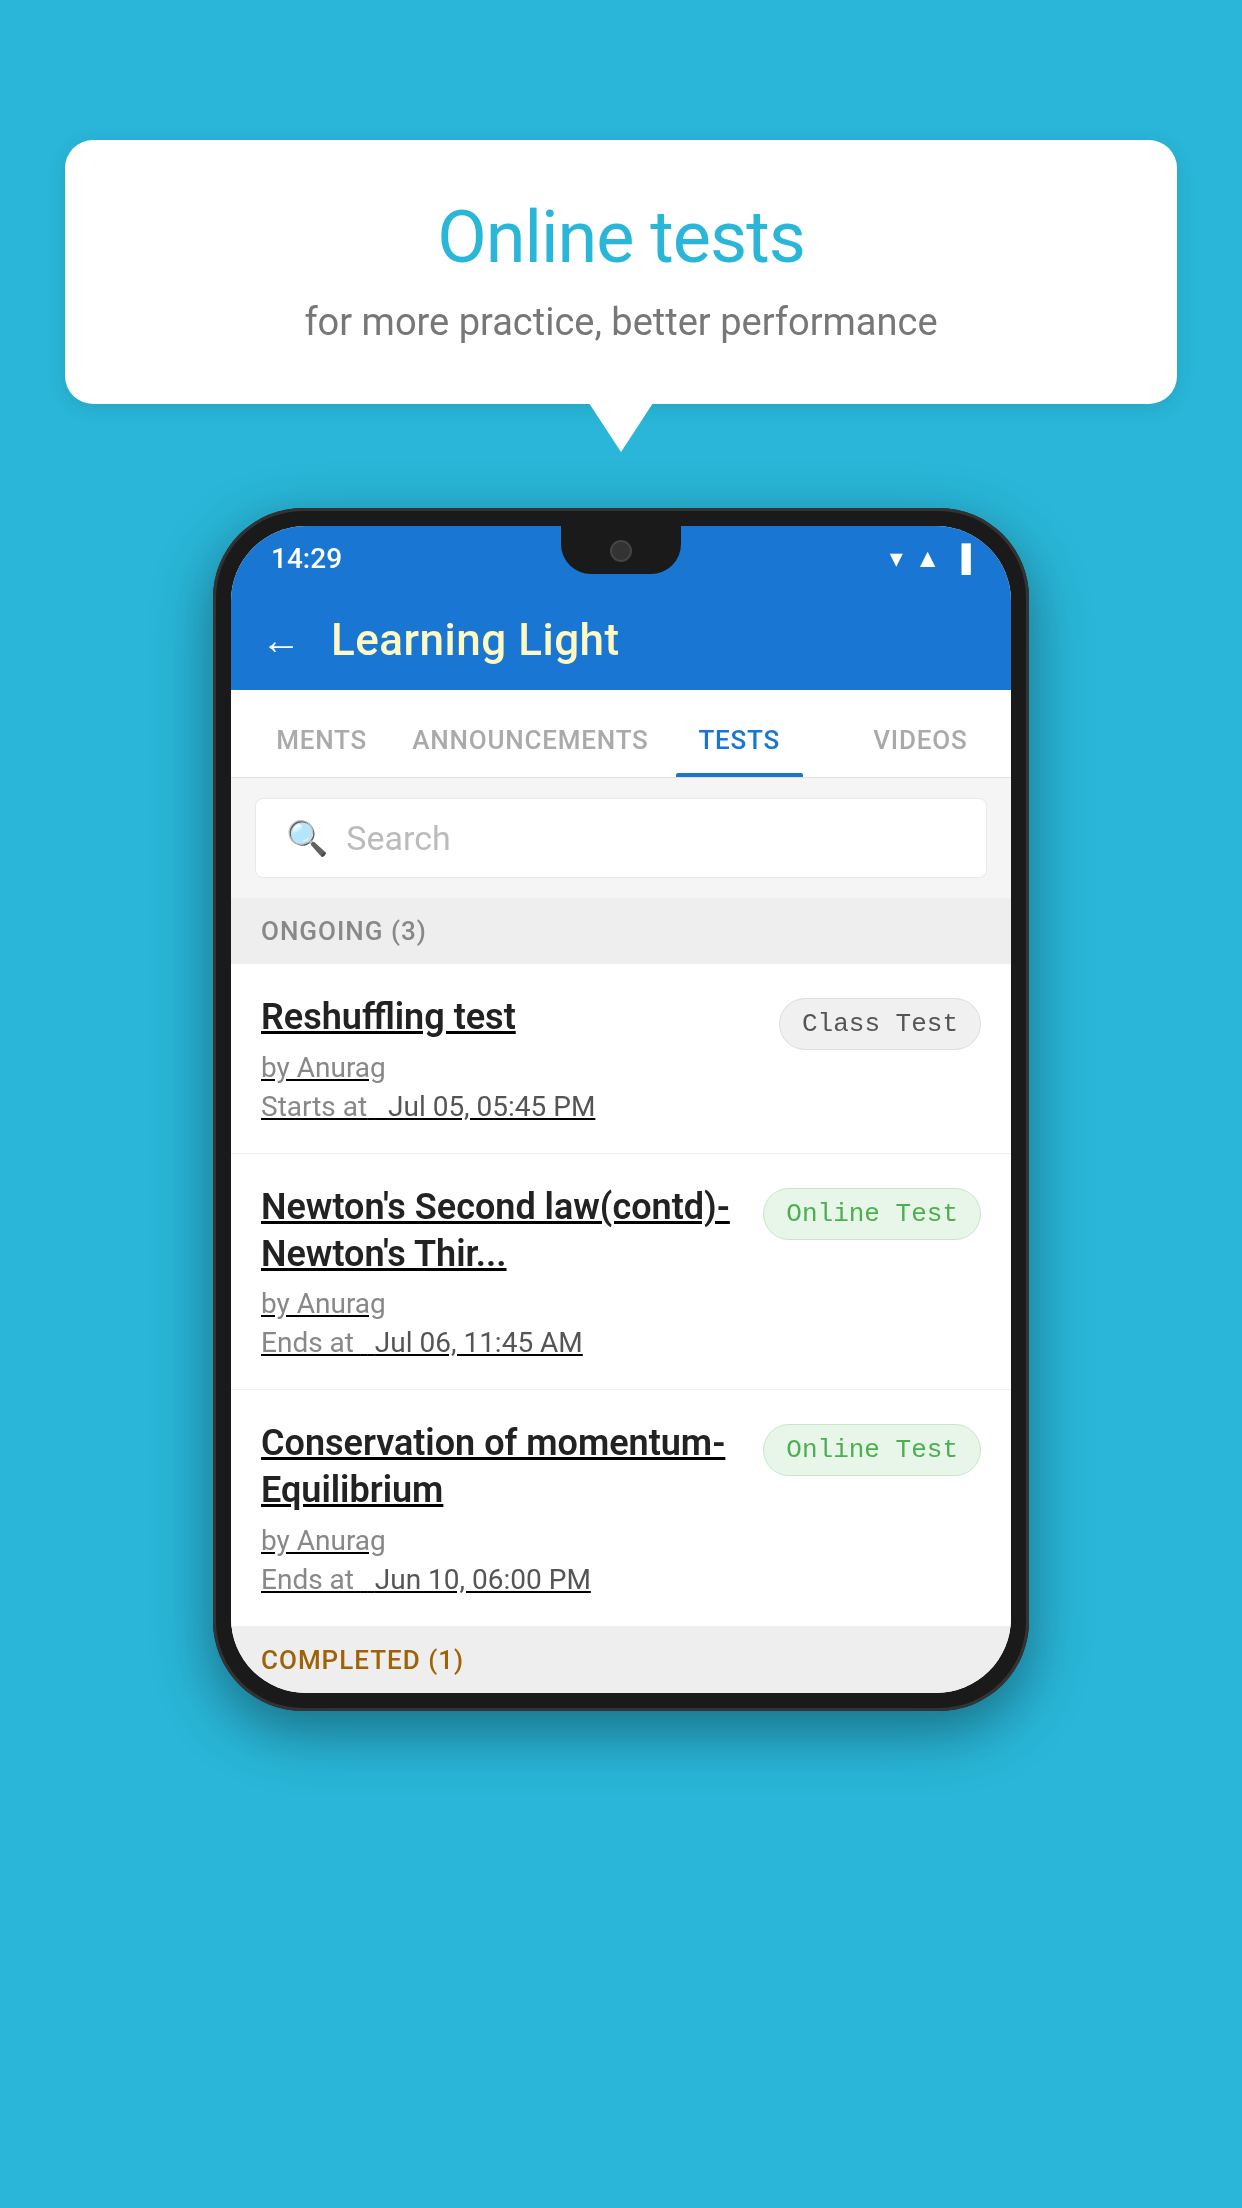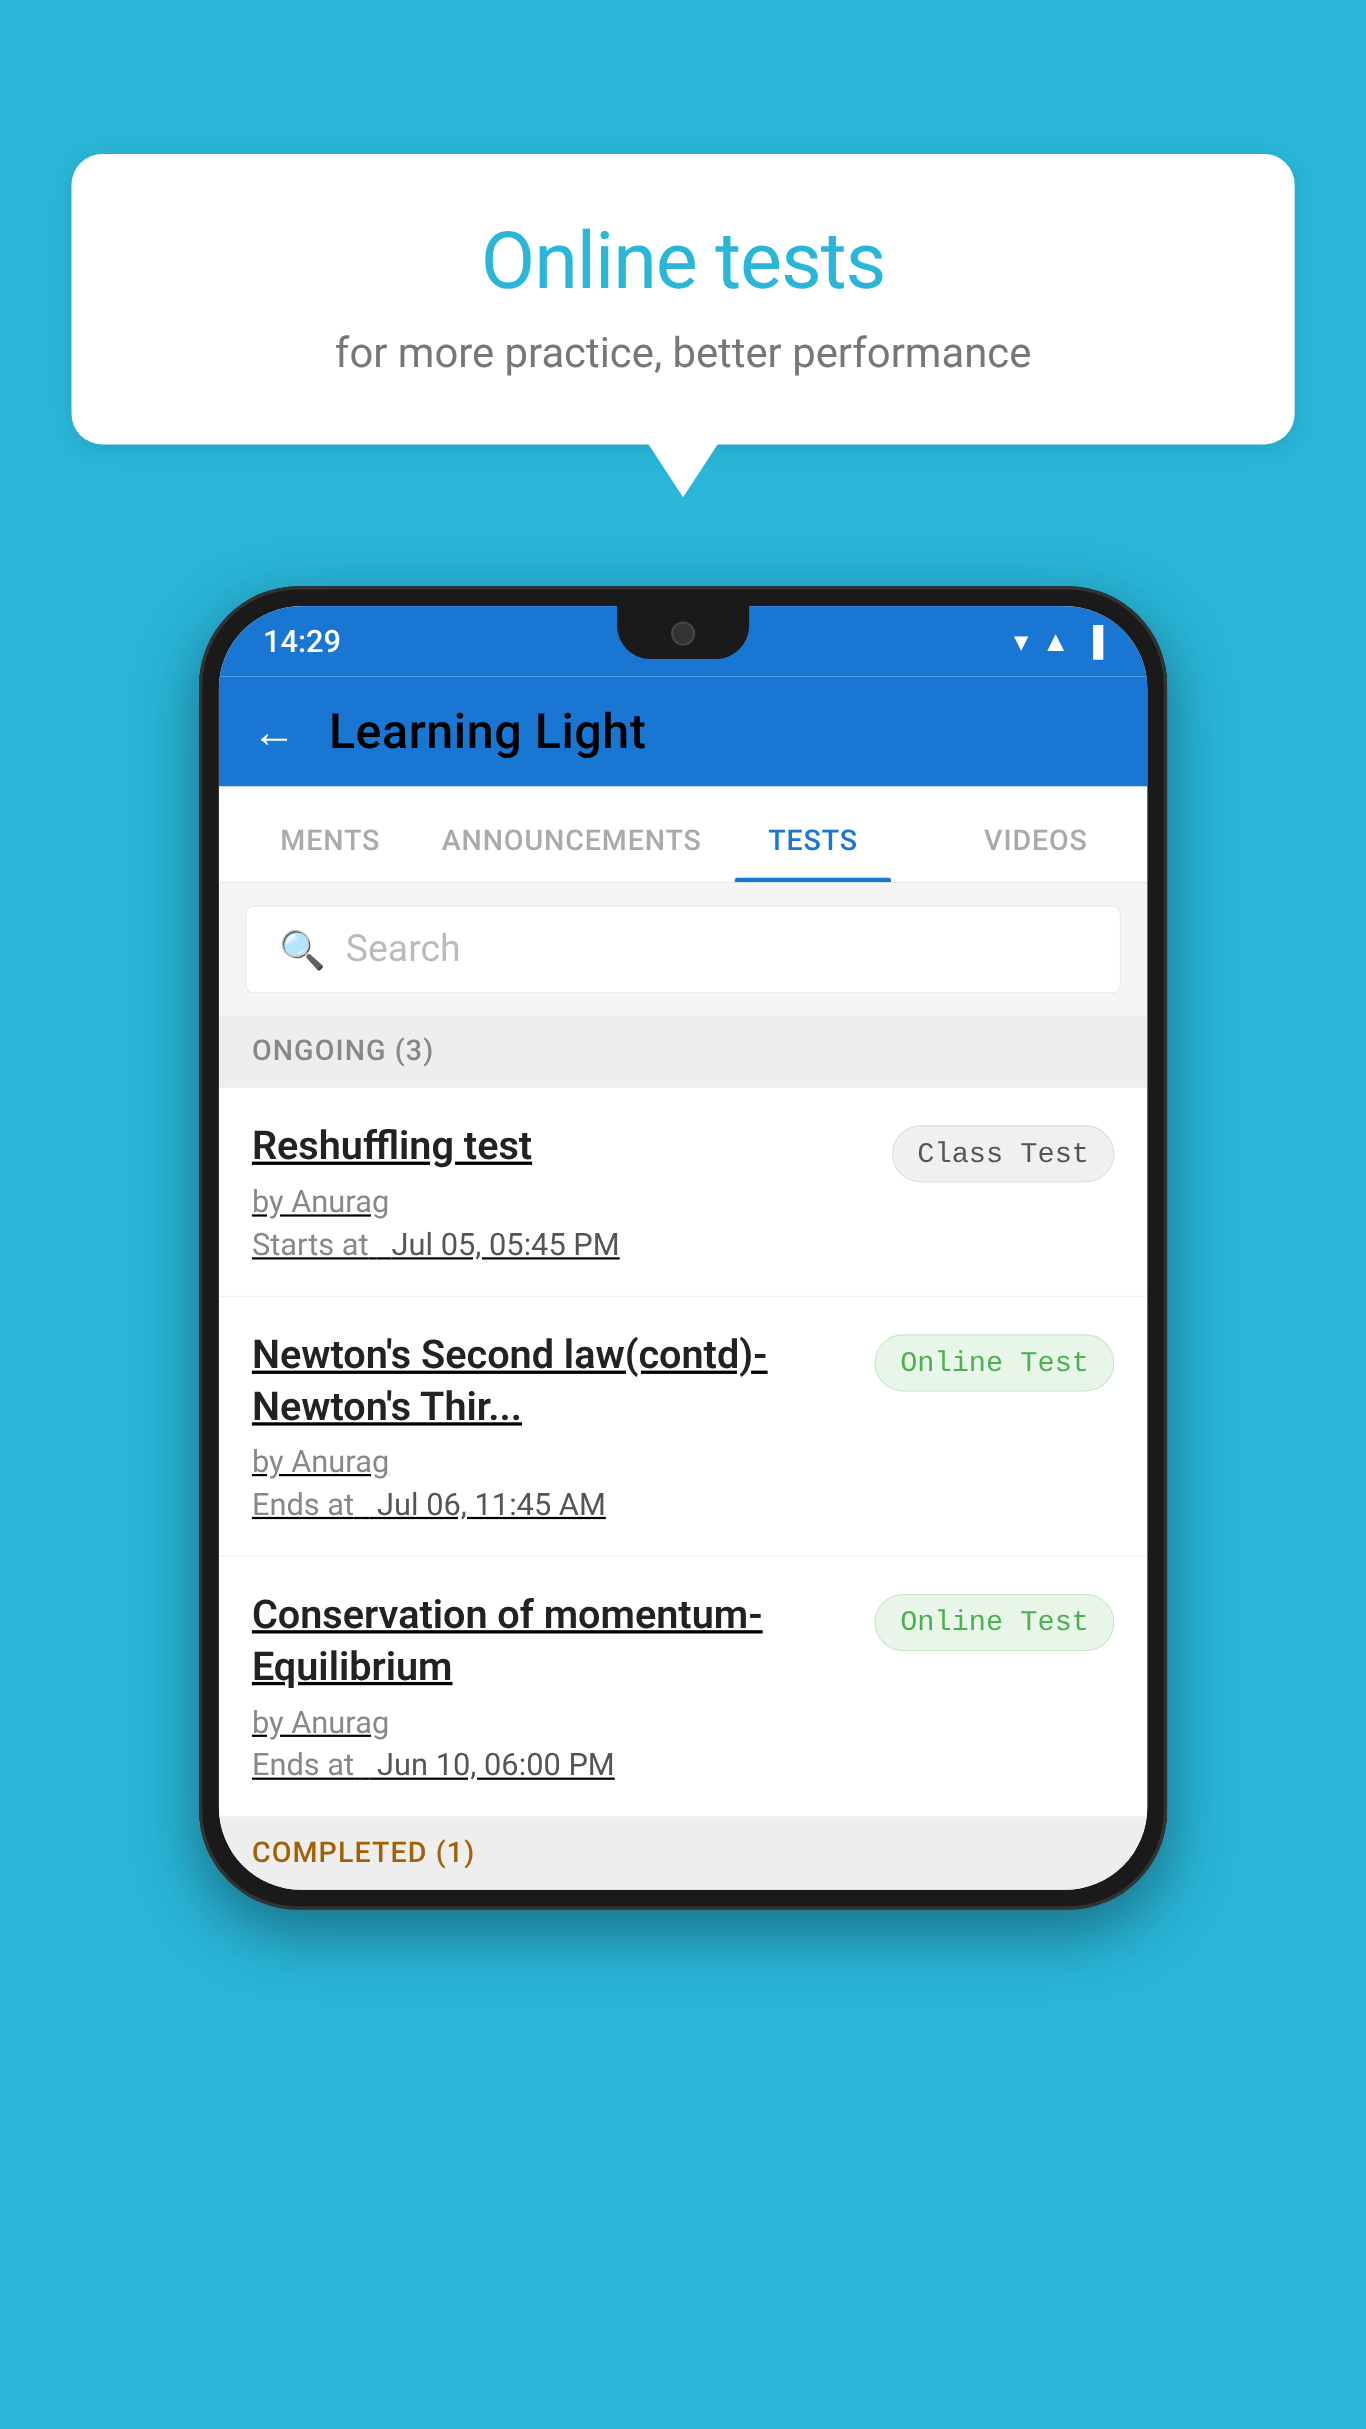--- a/index.html
+++ b/index.html
@@ -46,24 +46,24 @@
     }
     .speech-bubble-subtitle {
       font-size: 38px;
       color: #777;
       font-weight: 400;
     }
 
     
     .phone-container {
       position: absolute;
-      top: 533px;
+      top: 508px;
       left: 50%;
       transform: translateX(-50%);
-      width: 880px;
+      width: 816px;
     }
     .phone-outer {
       background: #1a1a1a;
       border-radius: 90px;
       padding: 18px;
       box-shadow: 0 20px 60px rgba(0,0,0,0.4), inset 0 0 0 3px #333;
     }
     .phone-inner {
       background: #fff;
       border-radius: 75px;
@@ -127,21 +127,21 @@
       align-items: center;
       padding: 0 30px;
       gap: 30px;
     }
     .back-arrow {
       color: white;
       font-size: 40px;
       cursor: pointer;
     }
     .app-title {
-      color: #000000;
+      color: #fef9c3;
       font-size: 44px;
       font-weight: 500;
       letter-spacing: 0.5px;
     }
 
     
     .tabs-bar {
       background: white;
       display: flex;
       border-bottom: 1px solid #e0e0e0;

